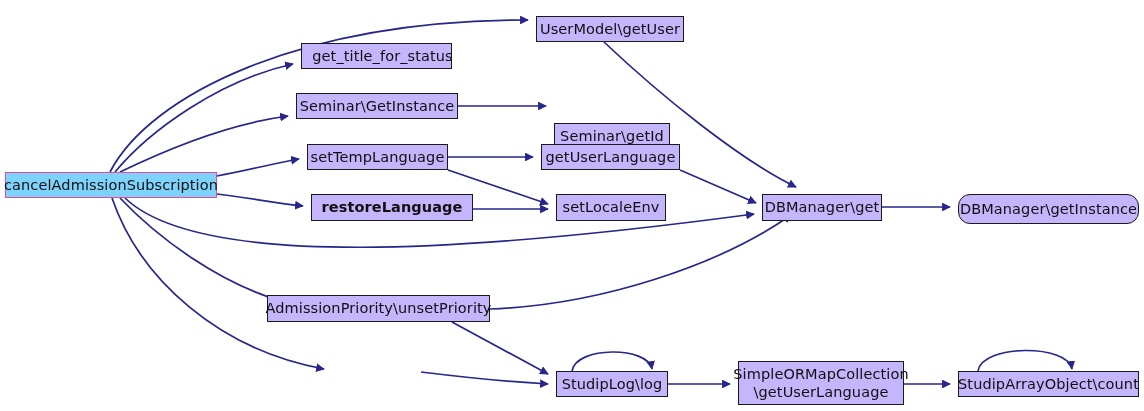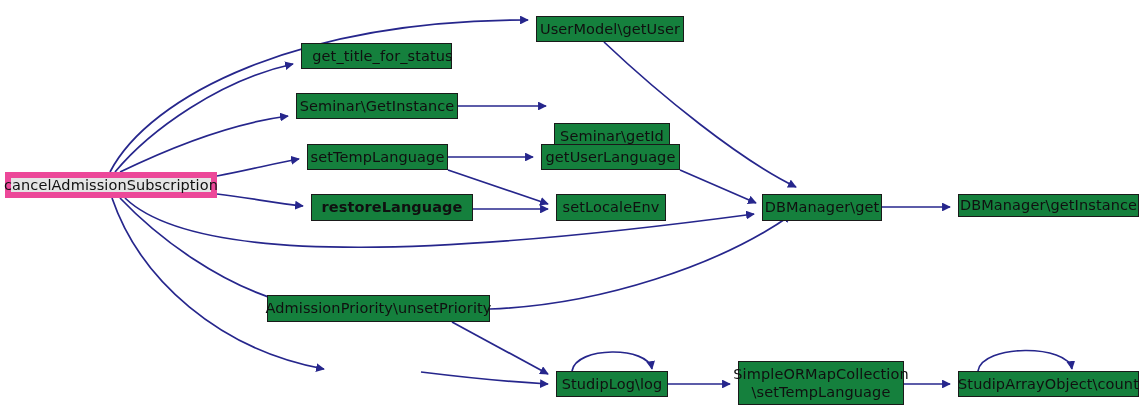--- a/index.html
+++ b/index.html
@@ -20,34 +20,34 @@
     left: 0;
     top: 0;
     width: 1144px;
     height: 411px;
     pointer-events: none;
   }
   .node {
     position: absolute;
     box-sizing: border-box;
     border: 1px solid #1a1a1a;
-    background: #15803d;
+    background: #c4b5fd;
     color: #101010;
     font-size: 14.5px;
     line-height: 1.15;
     display: flex;
     align-items: center;
     justify-content: center;
     text-align: center;
     white-space: pre;
     letter-spacing: 0.1px;
   }
   .node.root {
-    background: #e5e5e5;
-    border: 6px solid #ec4899;
+    background: #7dd3fc;
+    border: 1px solid #ec4899;
     font-size: 14.5px;
   }
   .node.multiline {
     white-space: pre-line;
     line-height: 1.25;
   }
 </style>
 </head>
 <body>
 
@@ -101,25 +101,25 @@
   <div class="node" style="left:307px; top:144px; width:141px; height:26px;">setTempLanguage</div>
 
   <div class="node" style="left:541px; top:144px; width:139px; height:26px;">getUserLanguage</div>
 
   <div class="node" style="left:311px; top:194px; width:162px; height:27px;font-weight:bold;">restoreLanguage</div>
 
   <div class="node" style="left:556px; top:194px; width:110px; height:27px;">setLocaleEnv</div>
 
   <div class="node" style="left:762px; top:194px; width:120px; height:27px;">DBManager\get</div>
 
-  <div class="node" style="left:958px; top:194px; width:181px; height:23px;">DBManager\getInstance</div>
+  <div class="node" style="left:958px; top:194px; width:181px; height:30px;border-radius:12px;">DBManager\getInstance</div>
 
   <div class="node" style="left:267px; top:295px; width:223px; height:27px;">AdmissionPriority\unsetPriority</div>
 
 
   <div class="node" style="left:556px; top:371px; width:112px; height:26px;">StudipLog\log</div>
 
   <div class="node multiline" style="left:738px; top:361px; width:166px; height:44px;">SimpleORMapCollection
-\setTempLanguage</div>
+\getUserLanguage</div>
 
   <div class="node" style="left:958px; top:371px; width:181px; height:26px;">StudipArrayObject\count</div>
 
 </div>
 
 </body></html>

